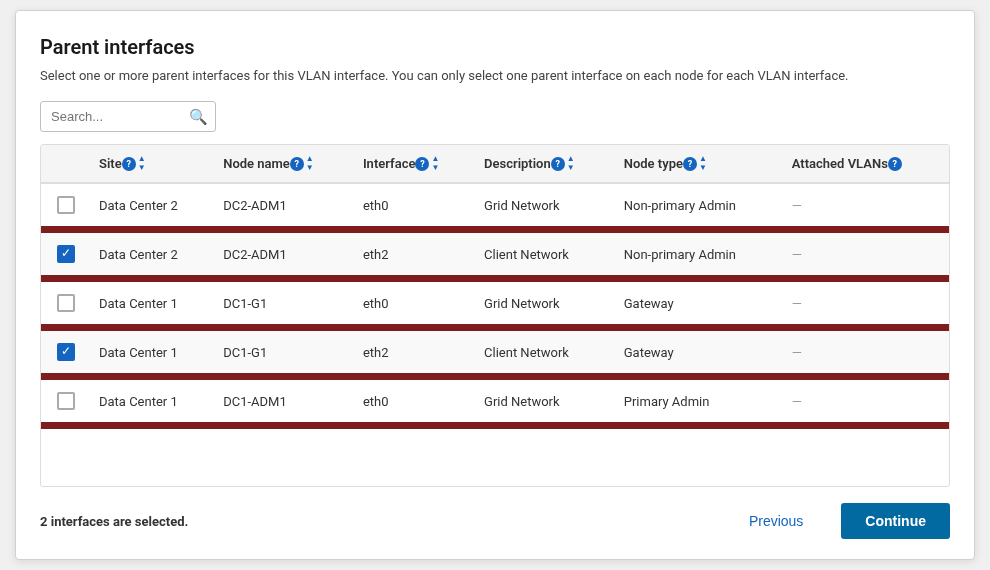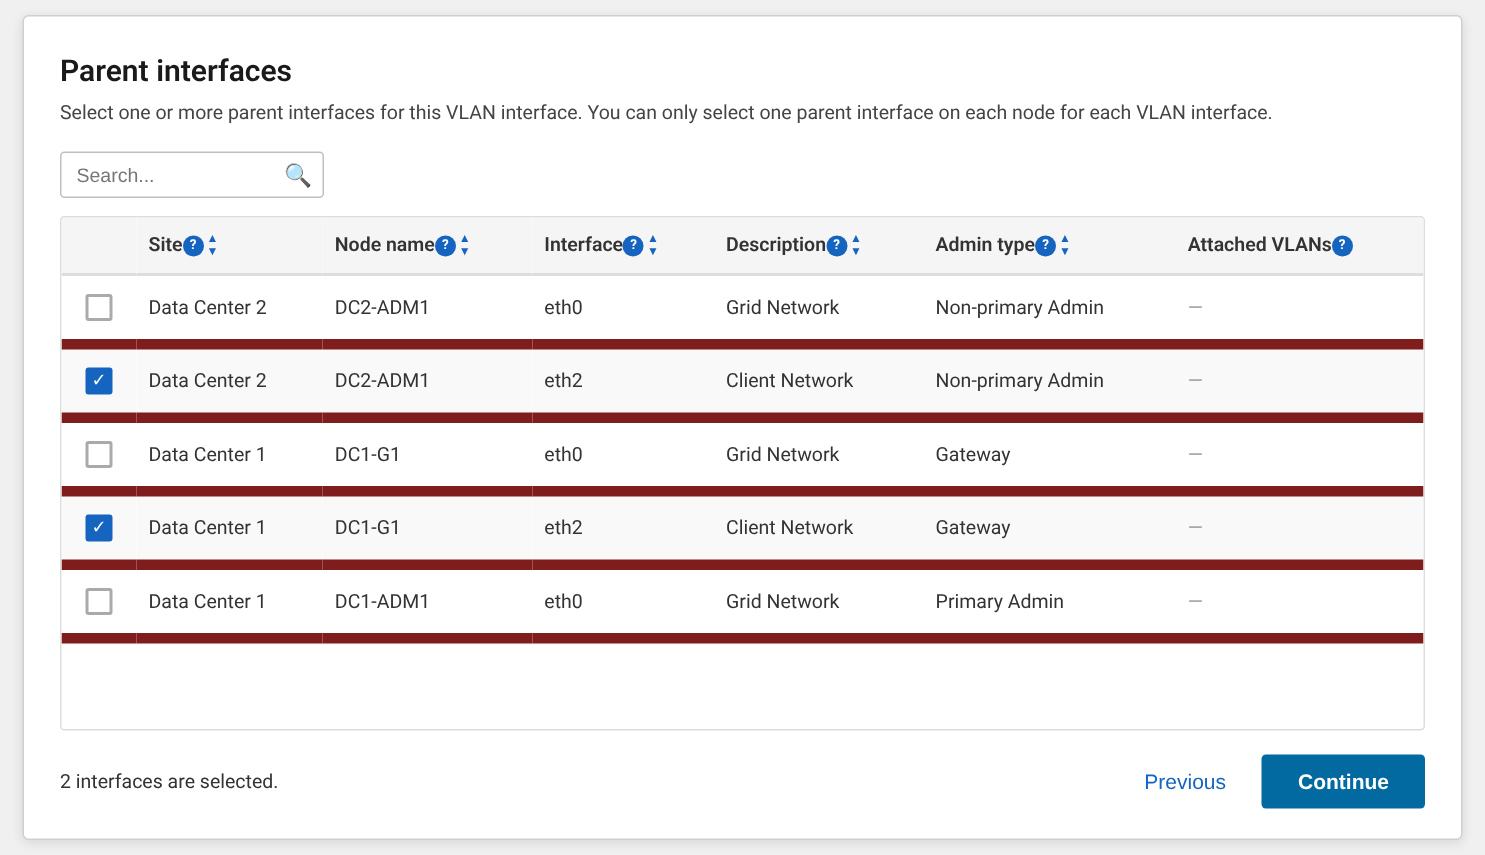--- a/index.html
+++ b/index.html
@@ -165,24 +165,25 @@
     }
     .footer {
       display: flex;
       align-items: center;
       justify-content: space-between;
       margin-top: 16px;
     }
     .selected-count {
       font-size: 13px;
       color: #333;
+      font-weight: bold;
     }
     .footer-buttons {
       display: flex;
-      gap: 12px;
+      gap: 26px;
       align-items: center;
     }
     .btn-previous {
       background: none;
       border: none;
       color: #1565c0;
       font-size: 14px;
       cursor: pointer;
       padding: 8px 12px;
       text-decoration: none;
@@ -250,21 +251,21 @@
               <span>Description</span>
               <span class="help-icon">?</span>
               <span class="sort-icons">
                 <span>▲</span>
                 <span>▼</span>
               </span>
             </span>
           </th>
           <th>
             <span class="th-inner">
-              <span>Admin type</span>
+              <span>Node type</span>
               <span class="help-icon">?</span>
               <span class="sort-icons">
                 <span>▲</span>
                 <span>▼</span>
               </span>
             </span>
           </th>
           <th>
             <span class="th-inner">
               <span>Attached VLANs</span>

